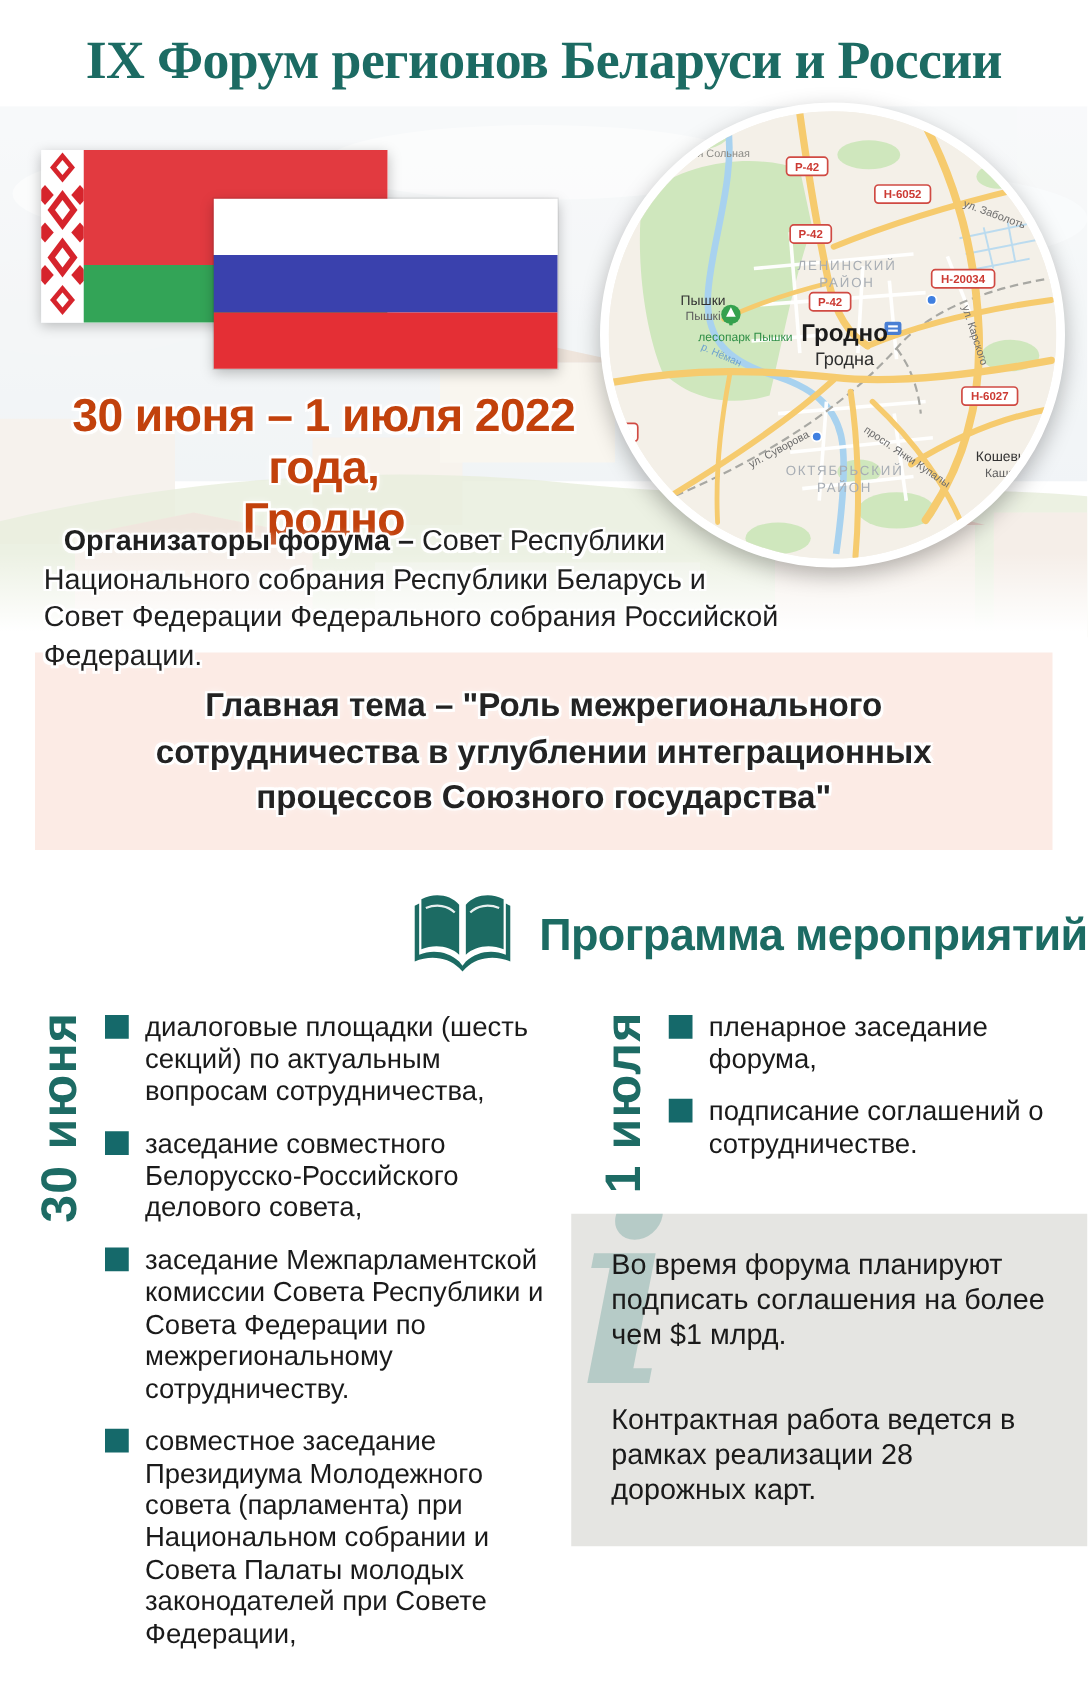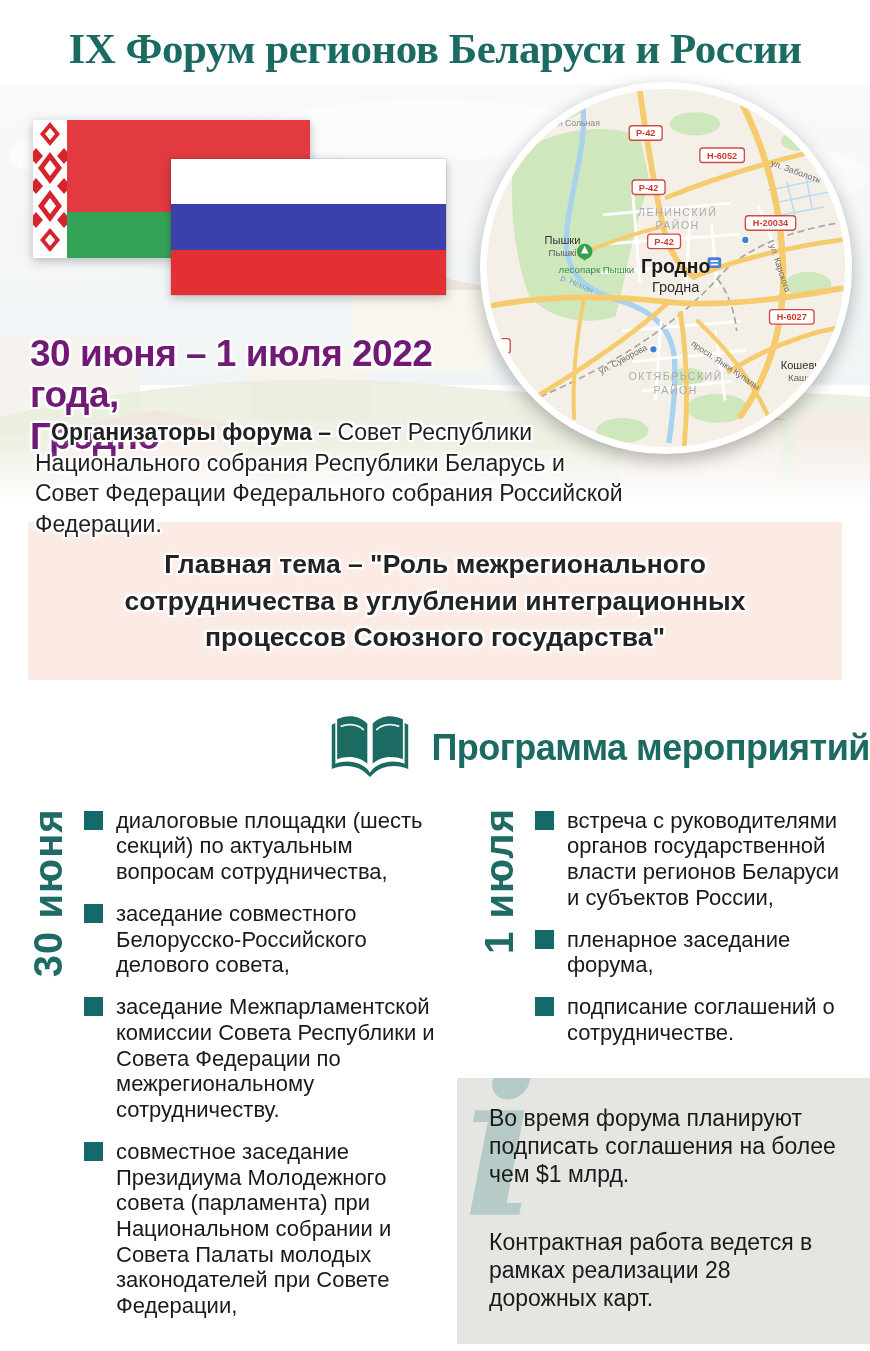--- a/index.html
+++ b/index.html
@@ -36,22 +36,22 @@
   .flag-by .ornament { width:34px; height:100%; }
   .flag-by .ornament svg { width:100%; height:100%; display:block; }
   .flag-by .fields { flex:1; display:flex; flex-direction:column; }
   .flag-by .red { flex:2; background:#e23a40; }
   .flag-by .green { flex:1; background:#33a457; }
   .flag-ru { left:171px; top:74px; width:275px; height:136px; display:flex; flex-direction:column; z-index:3; outline:1px solid rgba(0,0,0,.08); }
   .flag-ru .w { flex:1; background:#ffffff; }
   .flag-ru .b { flex:1; background:#3a41ad; }
   .flag-ru .r { flex:1; background:#e42f35; }
   .hero-date {
-    position:absolute; left:30px; top:248px; width:458px; z-index:4;
-    text-align:left; color:#701a75; font-weight:bold;
+    position:absolute; left:30px; top:227px; width:458px; z-index:4;
+    text-align:center; color:#c2410c; font-weight:bold;
     font-size:37px; line-height:1.12; letter-spacing:-0.5px;
   }
   .hero-org {
     position:absolute; left:35px; top:332px; width:600px; z-index:4;
     font-size:23px; line-height:1.33; color:#1f1f1f;
   }
   .hero-org b { font-weight:bold;padding-left:16px; }
   
   .map-circle {
     position:absolute; left:480px; top:-3px; width:372px; height:372px; z-index:5;
@@ -346,24 +346,20 @@
           </li>
       </ul>
     </div>
   </div>
   <div class="col-right">
     <div class="col-row">
       <div class="day-label">1 июля</div>
       <ul class="agenda">
         <li>
             <span class="bullet"></span>
-            <span>встреча с руководителями органов государственной власти регионов Беларуси и субъектов России,</span>
-          </li>
-        <li>
-            <span class="bullet"></span>
             <span>пленарное заседание форума,</span>
           </li>
         <li>
             <span class="bullet"></span>
             <span>подписание соглашений о сотрудничестве.</span>
           </li>
       </ul>
     </div>
 
     <div class="info-box">

